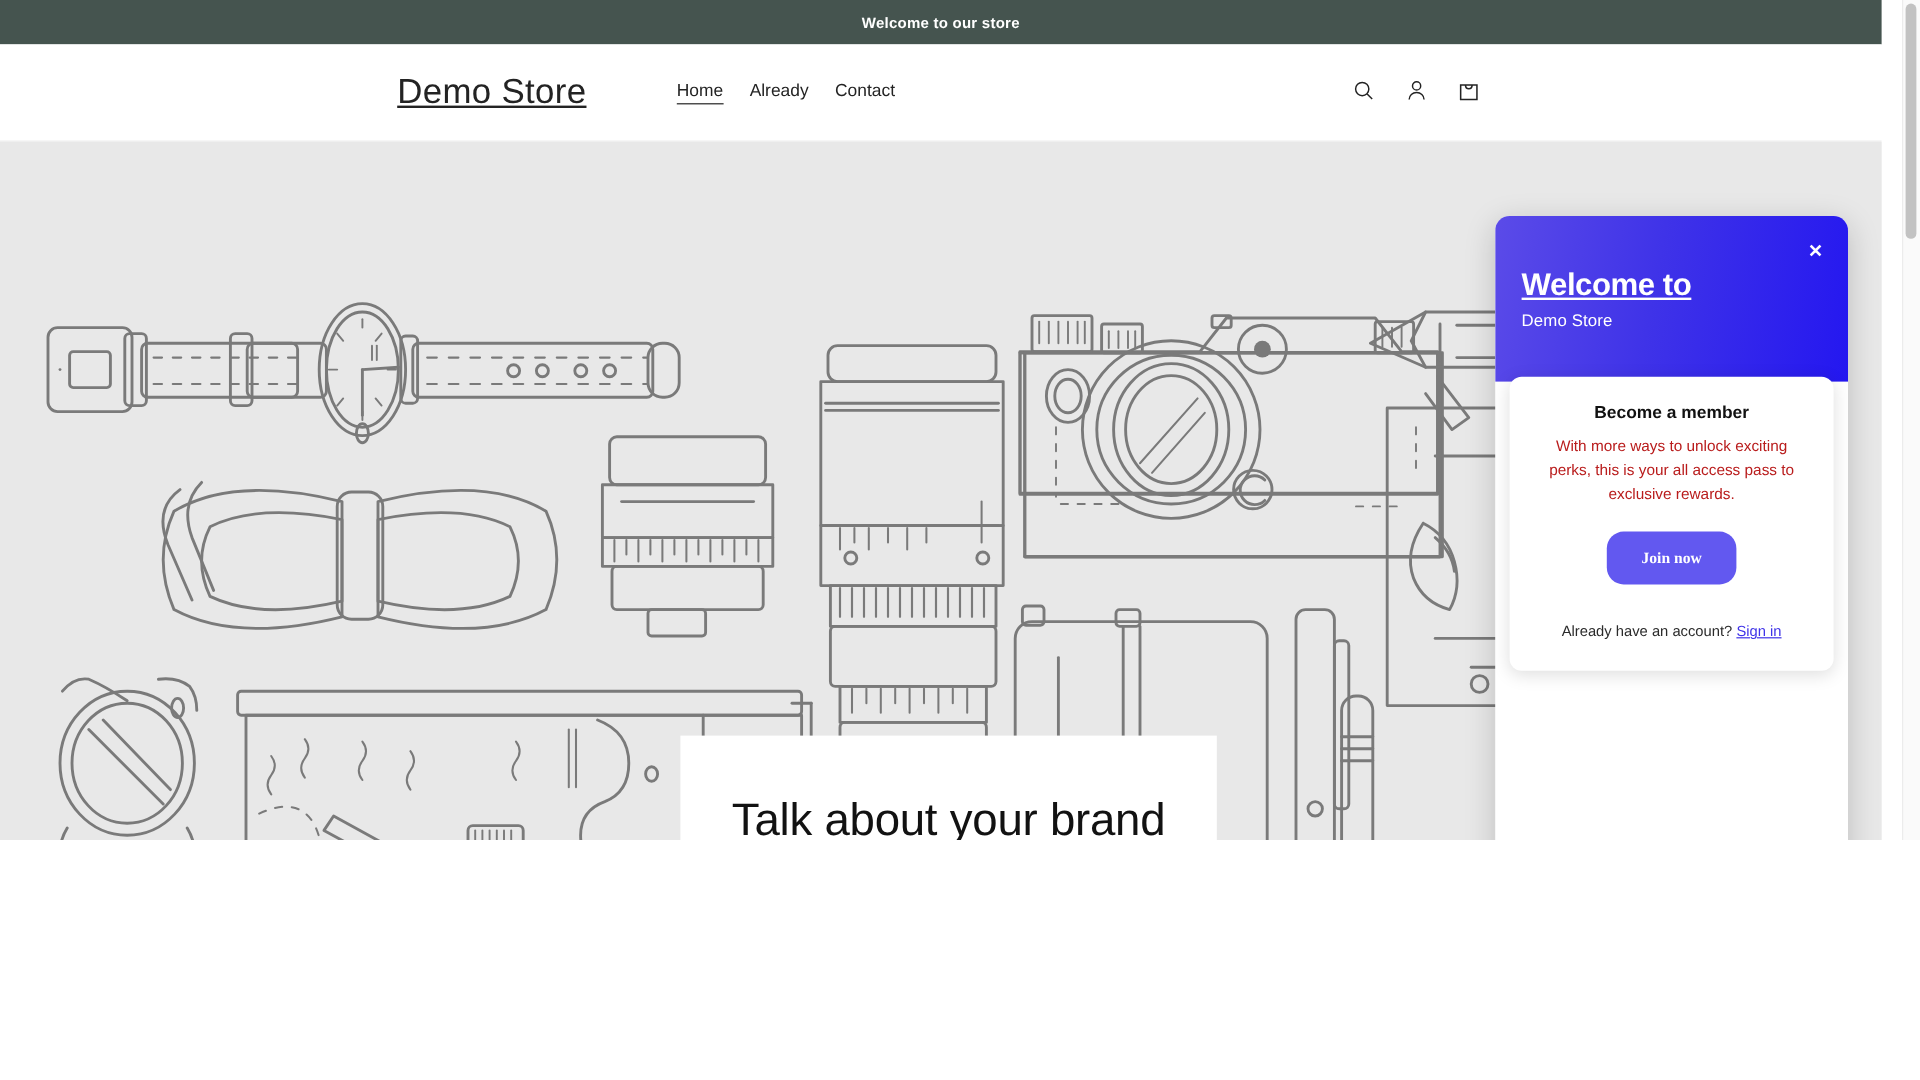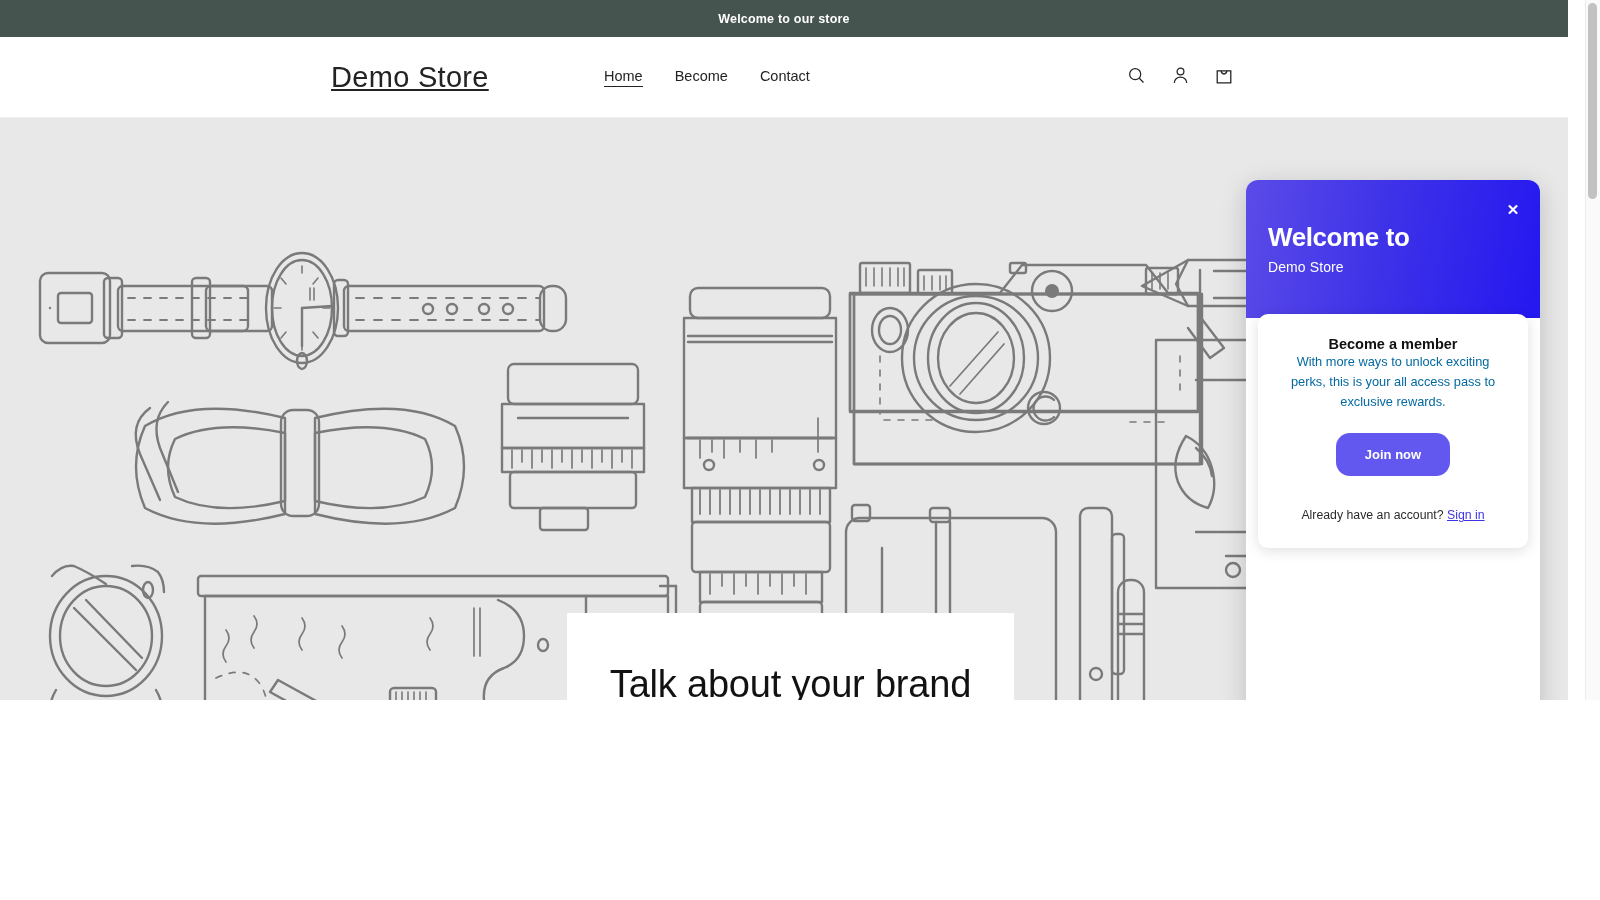--- a/index.html
+++ b/index.html
@@ -53,24 +53,24 @@
     left: 331px;
     font-size: 29px;
     font-weight: 400;
     color: #232323;
     letter-spacing: .3px;
     line-height: 1;
     white-space: nowrap;
   }
   .main-nav {
     position: absolute;
-    left: 604px;
+    left: 564px;
     display: flex;
     align-items: center;
-    gap: 32px;
+    gap: 22px;
   }
   .nav-link {
     font-size: 14.5px;
     color: #232323;
     text-decoration: none;
     padding-bottom: 2px;
     white-space: nowrap;
   }
   .nav-link.active {
     border-bottom: 1.5px solid #232323;
@@ -156,20 +156,21 @@
     height: 138px;
     background: linear-gradient(100deg, #5B4BE8 0%, #3F33E8 45%, #2417F0 100%);
     padding: 43px 0 0 22px;
   }
   .popup-title {
     color: #ffffff;
     font-size: 26px;
     font-weight: 800;
     letter-spacing: -.4px;
     line-height: 1.1;
+    text-decoration: underline;
   }
   .popup-subtitle {
     color: #ffffff;
     font-size: 14px;
     font-weight: 400;
     margin-top: 7px;
     letter-spacing: .1px;
   }
   .popup-close {
     position: absolute;
@@ -195,34 +196,35 @@
     text-align: center;
   }
   .popup-card-title {
     font-size: 14.5px;
     font-weight: 700;
     color: #111111;
   }
   .popup-card-body {
     font-size: 12.8px;
     line-height: 1.55;
-    color: #0369a1;
-    margin-top: 0;
+    color: #b91c1c;
+    margin-top: 10px;
   }
   .popup-join {
     display: inline-block;
     margin-top: 22px;
     background: #6258F0;
     color: #ffffff;
     font-size: 13px;
     font-weight: 700;
     border: none;
     border-radius: 14px;
     padding: 14px 29px;
     cursor: pointer;
+    font-family: Liberation Serif, serif;
   }
   .popup-footer {
     margin-top: 32px;
     font-size: 12.3px;
     color: #2b2b2b;
   }
   .popup-signin {
     color: #3F33E8;
     text-decoration: underline;
     cursor: pointer;
@@ -266,21 +268,21 @@
 
     <div class="announcement">
       <span class="announcement-text">Welcome to our store</span>
     </div>
 
     <header class="site-header">
       <a class="brand" href="#">Demo Store</a>
 
       <nav class="main-nav">
         <a class="nav-link active" href="#">Home</a>
-        <a class="nav-link" href="#">Become</a>
+        <a class="nav-link" href="#">Already</a>
         <a class="nav-link" href="#">Contact</a>
       </nav>
 
       <div class="header-actions">
         <button class="icon-btn">
           <span>
             <svg width="21" height="21" viewBox="0 0 24 24" fill="none" stroke="currentColor" stroke-width="1.4">
               <circle cx="10.5" cy="10.5" r="6.3"></circle>
               <line x1="15.2" y1="15.2" x2="20" y2="20"></line>
             </svg>

